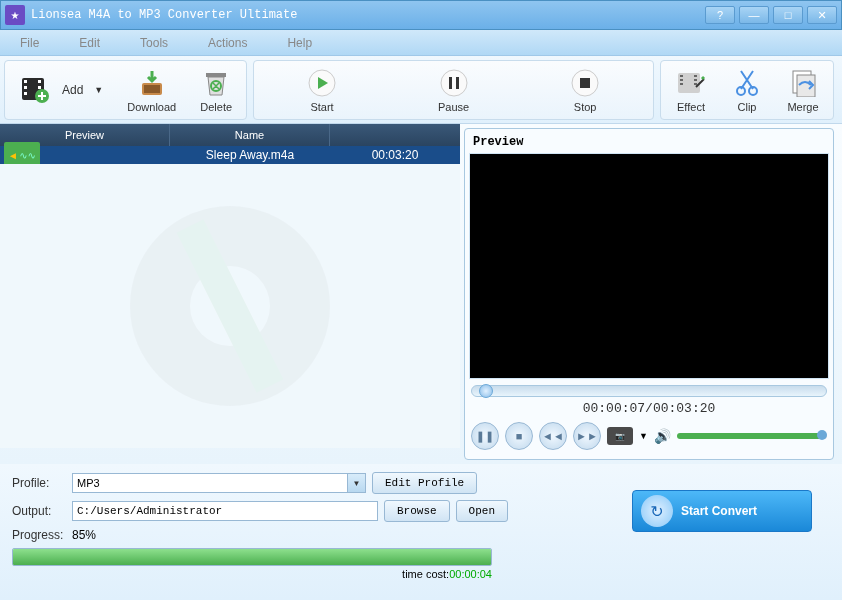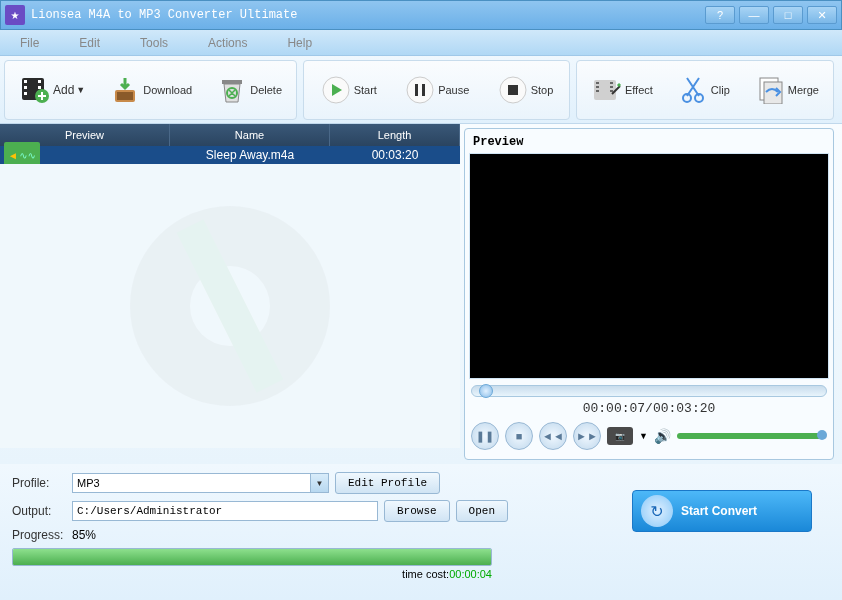--- a/index.html
+++ b/index.html
@@ -9,24 +9,24 @@
 .titlebar-icon { width: 20px; height: 20px; background: #6a4cc4; border-radius: 2px; display: flex; align-items: center; justify-content: center; color: #fff; font-size: 10px; margin-right: 6px; }
 .titlebar-text { color: #fff; font-size: 12px; flex: 1; font-family: 'Courier New', monospace; }
 .titlebar-btns { display: flex; gap: 4px; }
 .titlebar-btn { width: 30px; height: 18px; background: linear-gradient(#a8d4f5, #7bb8e8); border: 1px solid #5a9bd0; border-radius: 2px; display: flex; align-items: center; justify-content: center; color: #fff; font-size: 11px; cursor: pointer; }
 
 .menubar { height: 26px; background: linear-gradient(#d0e8fa, #b0d8f5); display: flex; align-items: center; padding: 0 20px; gap: 40px; border-bottom: 1px solid #a0c8e8; }
 .menu-item { color: #888; font-size: 12px; cursor: pointer; }
 
 .toolbar { height: 68px; background: linear-gradient(#f0f8fe, #e0f0fc); display: flex; align-items: center; padding: 4px; gap: 2px; border-bottom: 1px solid #c0d8ec; }
 .toolbar-group { display: flex; height: 60px; border: 1px solid #c8dcec; border-radius: 4px; background: linear-gradient(#fafcfe, #eaf4fc); padding: 2px; margin-right: 4px; }
-.toolbar-btn { display: flex; flex-direction: row; align-items: center; justify-content: center; padding: 2px 12px; cursor: pointer; gap: 2px; }
+.toolbar-btn { display: flex; flex-direction: column; align-items: center; justify-content: center; padding: 2px 12px; cursor: pointer; gap: 2px; }
 .toolbar-icon { width: 32px; height: 32px; display: flex; align-items: center; justify-content: center; }
 .toolbar-label { font-size: 11px; color: #333; }
-.add-btn { flex-direction: row; gap: 2px; }
+.add-btn { flex-direction: row; gap: 11px; }
 .add-btn .toolbar-label { font-size: 12px; }
 .dropdown-arrow { font-size: 9px; color: #333; }
 
 .content { display: flex; height: 340px; background: linear-gradient(#f8fcff, #e8f4fc); }
 .file-list { width: 460px; }
 .list-header { display: flex; background: linear-gradient(#3a5878, #2a4460); height: 22px; }
 .list-header-col { color: #fff; font-size: 11px; display: flex; align-items: center; justify-content: center; border-right: 1px solid #4a6888; }
 .col-preview { width: 170px; }
 .col-name { width: 160px; }
 .col-length { width: 130px; }
@@ -47,21 +47,21 @@
 .time-display { text-align: center; font-size: 13px; font-family: Liberation Mono, monospace; color: #333; padding: 2px; }
 .player-controls { display: flex; align-items: center; gap: 6px; padding: 4px 2px; }
 .p-btn { width: 28px; height: 28px; border-radius: 50%; background: radial-gradient(#f0f8ff, #c0d8ec); border: 1px solid #98b8d4; display: flex; align-items: center; justify-content: center; cursor: pointer; font-size: 11px; color: #5a7a98; }
 .cam-btn { width: 26px; height: 18px; background: #4a4a4a; border-radius: 3px; display: flex; align-items: center; justify-content: center; color: #fff; font-size: 8px; cursor: pointer; }
 .vol-slider { flex: 1; height: 6px; background: linear-gradient(to right, #4caf50 0%, #4caf50 95%, #e0e0e0 95%); border-radius: 3px; position: relative; }
 .vol-handle { position: absolute; right: 0; top: -3px; width: 10px; height: 10px; background: #6aa8d8; border-radius: 50%; }
 
 .bottom-panel { background: linear-gradient(#f0f8fe, #e0f0fc); padding: 8px 12px; height: 136px; position: relative; }
 .bottom-row { display: flex; align-items: center; margin-bottom: 6px; font-size: 12px; font-family: 'Courier New', monospace; }
 .bottom-label { width: 60px; color: #333; }
-.profile-select { width: 239px; height: 20px; border: 1px solid #98b8d4; background: #fff; font-size: 11px; font-family: 'Courier New', monospace; padding: 0 4px; display: flex; align-items: center; }
+.profile-select { width: 276px; height: 20px; border: 1px solid #98b8d4; background: #fff; font-size: 11px; font-family: 'Courier New', monospace; padding: 0 4px; display: flex; align-items: center; }
 .select-arrow-btn { width: 18px; height: 20px; background: linear-gradient(#d8ecfa, #b8d8f0); border: 1px solid #98b8d4; border-left: none; display: flex; align-items: center; justify-content: center; font-size: 8px; color: #333; cursor: pointer; }
 .output-input { width: 306px; height: 20px; border: 1px solid #98b8d4; background: #fff; font-size: 11px; font-family: 'Courier New', monospace; padding: 0 4px; }
 .small-btn { height: 22px; padding: 0 12px; background: linear-gradient(#f0f8fe, #d0e4f4); border: 1px solid #98b8d4; border-radius: 3px; font-size: 11px; font-family: 'Courier New', monospace; cursor: pointer; margin-left: 6px; }
 .progress-bar { width: 480px; height: 18px; border: 1px solid #98b8d4; background: #fafcfe; border-radius: 2px; overflow: hidden; margin-top: 2px; }
 .progress-fill { height: 100%; background: linear-gradient(#8de08d, #4caf50); width: 100%; }
 .time-cost { text-align: right; width: 480px; font-size: 11px; font-family: 'Courier New', monospace; margin-top: 2px; }
 .time-cost-val { color: #0a0; }
 
 .convert-btn { position: absolute; right: 30px; top: 26px; width: 180px; height: 42px; background: linear-gradient(#4db8f8, #1a88d8); border: 1px solid #1a78c8; border-radius: 4px; display: flex; align-items: center; padding: 0 8px; cursor: pointer; gap: 8px; }
 .convert-icon { width: 32px; height: 32px; border-radius: 50%; background: radial-gradient(#e0f0ff, #88c8f8); display: flex; align-items: center; justify-content: center; color: #1a68b8; font-size: 16px; }
@@ -201,21 +201,20 @@
       <span class="toolbar-label">Merge</span>
     </div>
   </div>
 </div>
 
 <div class="content">
   <div class="file-list">
     <div class="list-header">
       <div class="list-header-col col-preview">Preview</div>
       <div class="list-header-col col-name">Name</div>
-      <div class="list-header-col col-length">Length</div>
     </div>
     <div class="list-row">
       <div class="list-cell col-preview" style="justify-content:flex-start">
           <div class="audio-icon"></div>
         </div>
       <div class="list-cell col-name">Sleep Away.m4a</div>
       <div class="list-cell col-length">00:03:20</div>
     </div>
     <div class="list-bg">
       <svg class="watermark" width="240" height="240">

